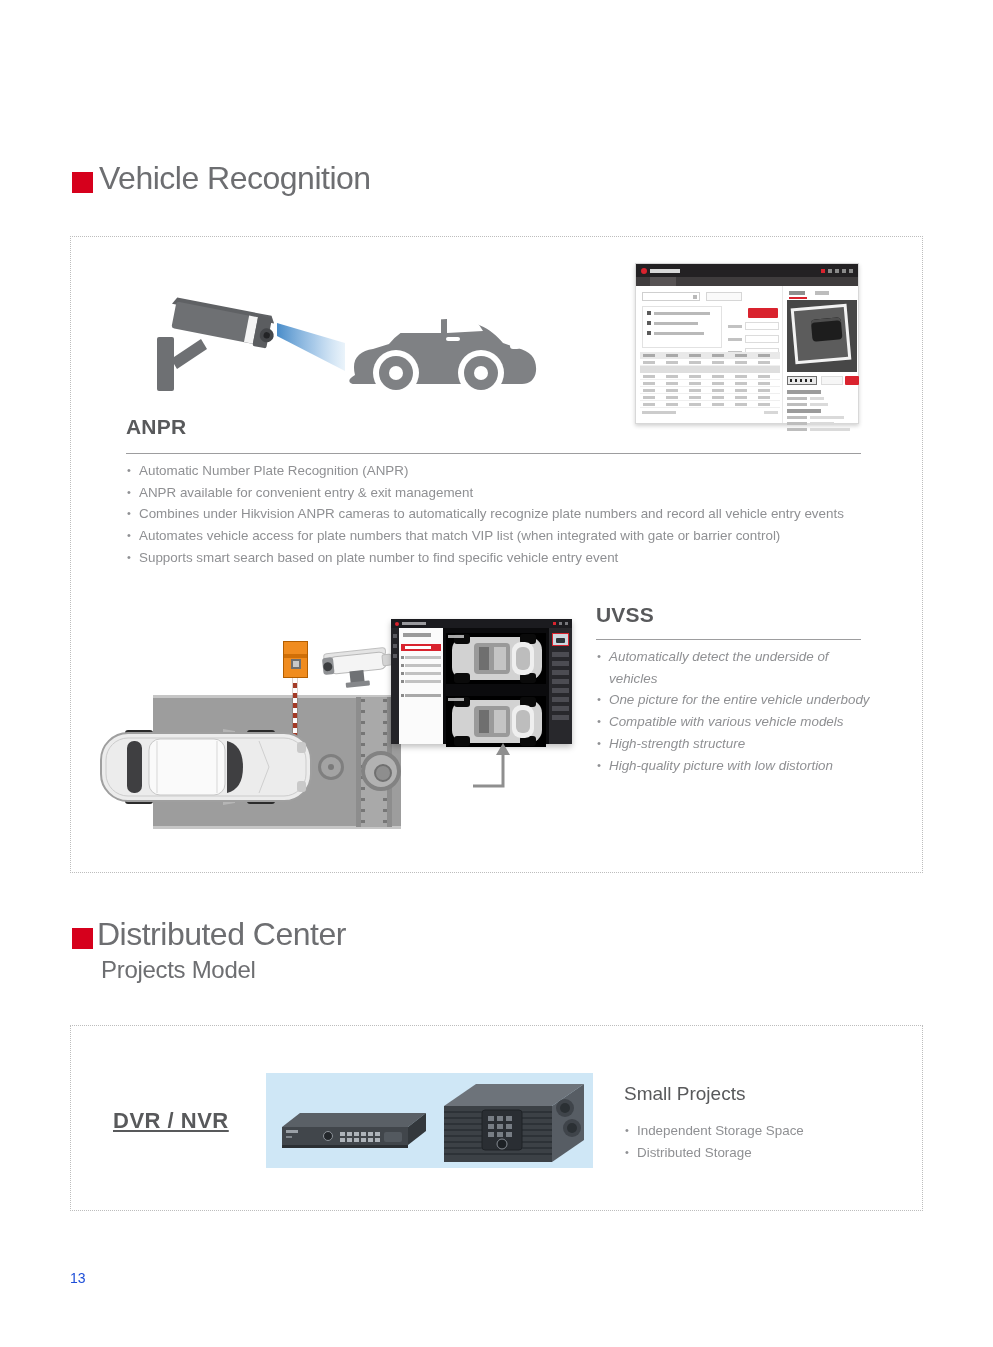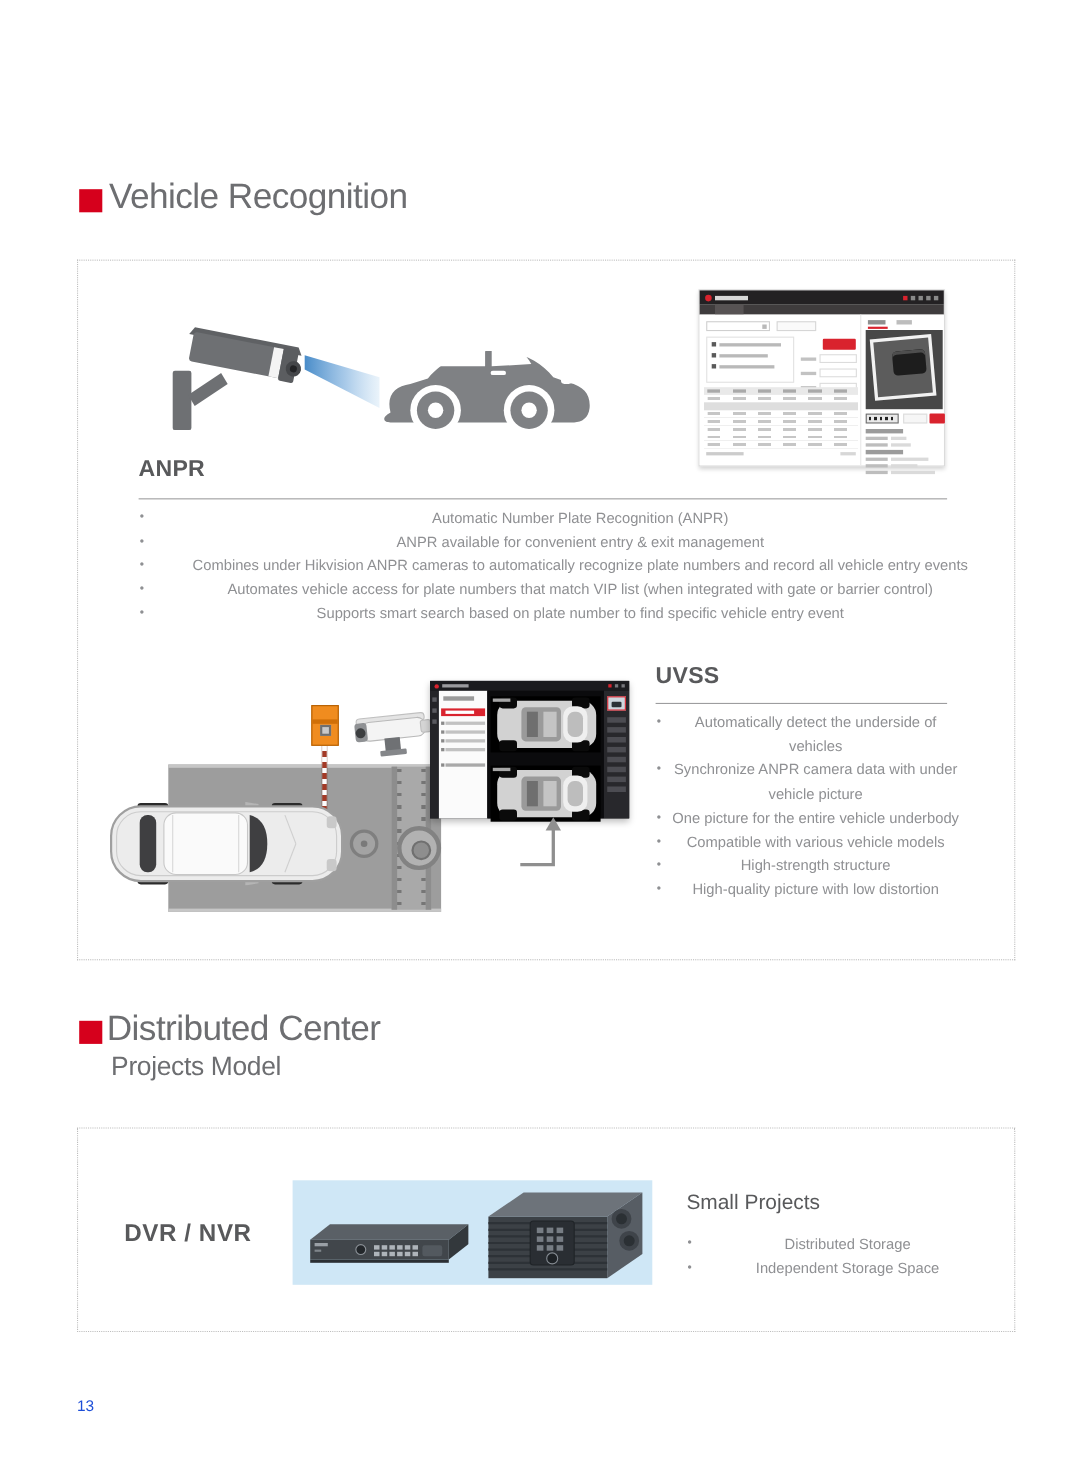--- a/index.html
+++ b/index.html
@@ -15,21 +15,21 @@
 
   
   .panel { position:absolute; border:1px dotted #bdbdbd; background:#fff; }
   #panel1 { left:70px; top:236px; width:853px; height:637px; }
   #panel2 { left:70px; top:1025px; width:853px; height:186px; }
 
   
   .h2 { position:absolute; font-size:21px; font-weight:700; color:#58595b; letter-spacing:0.2px; white-space:nowrap; }
   .rule { position:absolute; height:0; border-top:1px solid #9d9d9f; }
   .blist { position:absolute; list-style:none; }
-  .blist li { position:relative; padding-left:13px; font-size:13.4px; line-height:21.7px; color:#8f9093;text-align:center; }
+  .blist li { position:relative; padding-left:13px; font-size:13.4px; line-height:21.7px; color:#8f9093; }
   .blist li::before { content:"•"; position:absolute; left:1px; top:0; font-size:11px; color:#8f9093; }
 
   
   #illus1 { left:78px; top:42px; width:405px; height:132px; }
 
   
   #shot1 { left:564px; top:26px; width:224px; height:161px; background:#fff; border:1px solid #d8d8d8; box-shadow:0 2px 4px rgba(0,0,0,.18); }
   #shot1 .hd { position:absolute; left:0; top:0; right:0; height:13px; background:#232123; display:flex; align-items:center; padding:0 5px; gap:3px; }
   #shot1 .hd .dot { width:6px; height:6px; border-radius:50%; background:#d9232e; }
   #shot1 .hd .logo { width:30px; height:4px; background:#d8d8d8; }
@@ -118,21 +118,21 @@
   #shot2 .tree .row::before { content:""; position:absolute; left:-4px; top:-0.5px; width:3px; height:3px; background:#8a8a8a; }
   #shot2 .main { position:absolute; left:52px; top:9px; width:106px; bottom:0; background:#0b0b0d; }
   #shot2 .img { position:absolute; left:3px; width:100px; height:51px; background:#000; }
   #shot2 .img .lbl { position:absolute; left:2px; top:2px; width:16px; height:3px; background:#cfcfcf; opacity:.8; }
   #shot2 .rcol { position:absolute; left:158px; top:9px; right:0; bottom:0; background:#28282c; }
   #shot2 .rcol .thumb { position:absolute; left:3px; top:5px; width:17px; height:13px; background:#cdd7de; border:1px solid #d9232e; }
   #shot2 .rcol .thumb::after { content:""; position:absolute; left:3px; top:4px; width:9px; height:5px; background:#2c3338; border-radius:1px; }
   #shot2 .rcol .bar { position:absolute; left:3px; width:17px; height:5px; background:#4c4c52; }
 
   
-  #dvr-label { position:absolute; left:42px; top:82px; font-size:22px; font-weight:700; color:#58595b; letter-spacing:0.5px; white-space:nowrap; }
+  #dvr-label { position:absolute; left:42px; top:82px; font-size:22px; font-weight:700; color:#58595b; letter-spacing:0.5px; white-space:nowrap;text-decoration:underline; }
   #bluebox { position:absolute; left:195px; top:47px; width:327px; height:95px; background:#cfe7f6; }
   #sp-head { position:absolute; left:553px; top:57px; font-size:19px; font-weight:400; color:#58595b; white-space:nowrap; }
   #sp-list { left:553px; top:94px; width:280px; }
   #sp-list li { font-size:13.4px; line-height:21.7px; }
 
   #pagenum { position:absolute; left:70px; top:1270px; font-size:14px; color:#1d4ed8; }
 
   svg { display:block; }
 </style>
 </head>
@@ -407,23 +407,22 @@
 
     <div class="abs" id="arrow1">
       <svg width="50" height="48" viewBox="0 0 50 48">
         <path d="M4 44 H34 V12" fill="none" stroke="#8f8f8f" stroke-width="3"></path>
         <polygon points="27,13 41,13 34,1" fill="#8f8f8f"></polygon>
       </svg>
     </div>
 
     <div class="h2" style="left:525px; top:366px;">UVSS</div>
     <div class="rule" style="left:525px; top:402px; width:265px;"></div>
-    <ul class="blist" style="left:525px; top:409px; width:278px;">
+    <ul class="blist" style="left:525px; top:409px; width:278px;font-style:italic;">
       <li>Automatically detect the underside of vehicles</li>
-      <li>Synchronize ANPR camera data with under vehicle picture</li>
       <li>One picture for the entire vehicle underbody</li>
       <li>Compatible with various vehicle models</li>
       <li>High-strength structure</li>
       <li>High-quality picture with low distortion</li>
     </ul>
   </section>
 
   <span class="sq" style="left:72px; top:928px;"></span>
   <div class="h1" style="left:97px; top:916px;">Distributed Center</div>
   <div class="h1b" style="left:101px; top:956px;">Projects Model</div>
@@ -487,19 +486,19 @@
         <circle cx="68" cy="66" r="5" fill="#1d2125" stroke="#858b92"></circle>
         <circle cx="131" cy="30" r="9" fill="#3f444a"></circle>
           <circle cx="131" cy="30" r="5" fill="#2b3034"></circle>
         <circle cx="138" cy="50" r="9" fill="#3f444a"></circle>
           <circle cx="138" cy="50" r="5" fill="#2b3034"></circle>
       </svg>
     </div>
 
     <div id="sp-head">Small Projects</div>
     <ul class="blist" id="sp-list">
+      <li>Independent Storage Space</li>
       <li>Distributed Storage</li>
-      <li>Independent Storage Space</li>
     </ul>
   </section>
 
   <div id="pagenum">13</div>
 </div>
 
 </body></html>

